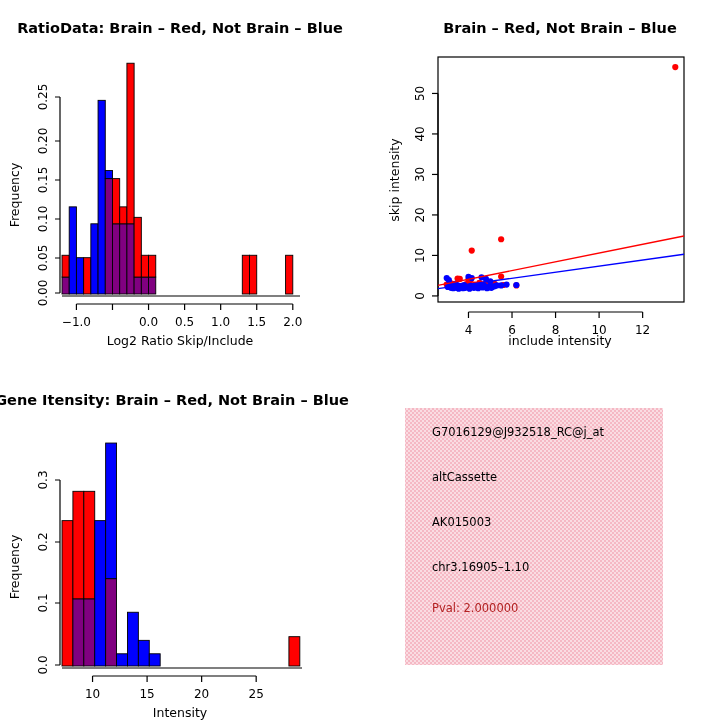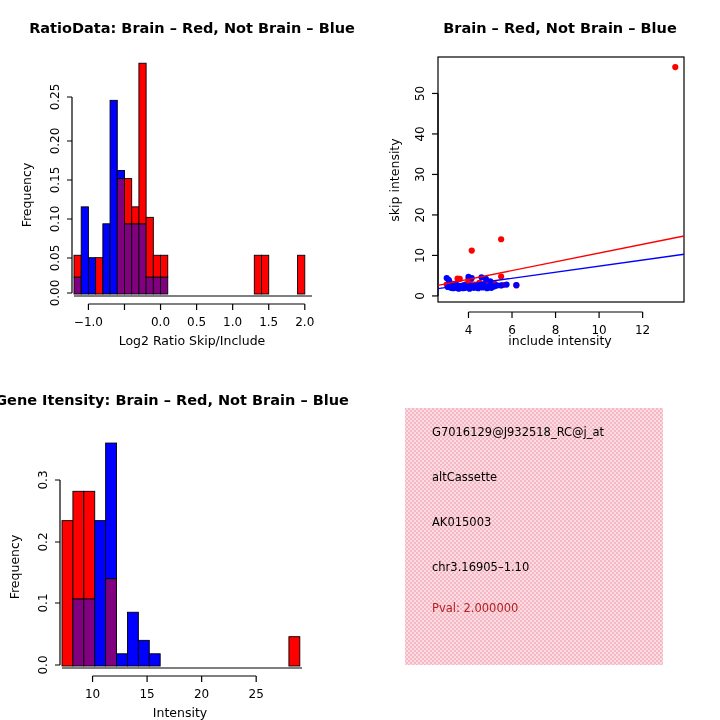--- a/index.html
+++ b/index.html
@@ -1,20 +1,20 @@
 <!DOCTYPE html>
 <html><head>
 <meta charset="utf-8">
 <style>
   html,body{margin:0;padding:0;background:#ffffff;}
   body{width:720px;height:720px;overflow:hidden;
        font-family:"DejaVu Sans","Liberation Sans",sans-serif;color:#000;}
   #root{position:relative;width:720px;height:720px;}
   .panel{position:absolute;width:360px;height:360px;}
-  .p-tl{left:0;top:0;margin-left:12px;}   .p-tr{left:360px;top:0;margin-left:20px;}
+  .p-tl{left:0;top:0;}   .p-tr{left:360px;top:0;margin-left:20px;}
   .p-bl{left:0;top:372px;} .p-br{left:360px;top:360px;text-decoration:underline;}
   svg{display:block;}
   .title{font-weight:bold;font-size:14.5px;}
   .axlab{font-size:12.5px;}
   .tick{font-size:12px;}
   .boxtxt{font-size:11.5px;}
   .pval{font-size:11.5px;fill:#b22222;}
   text{font-family:"DejaVu Sans","Liberation Sans",sans-serif;}
 </style>
 </head>

